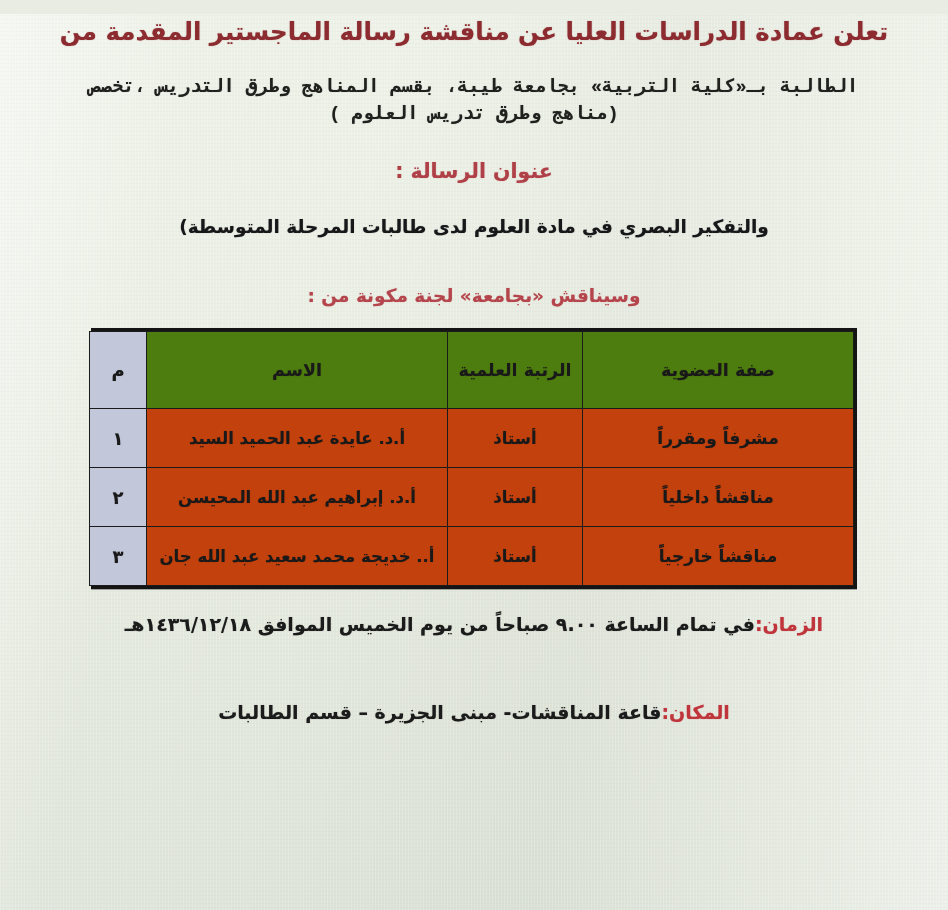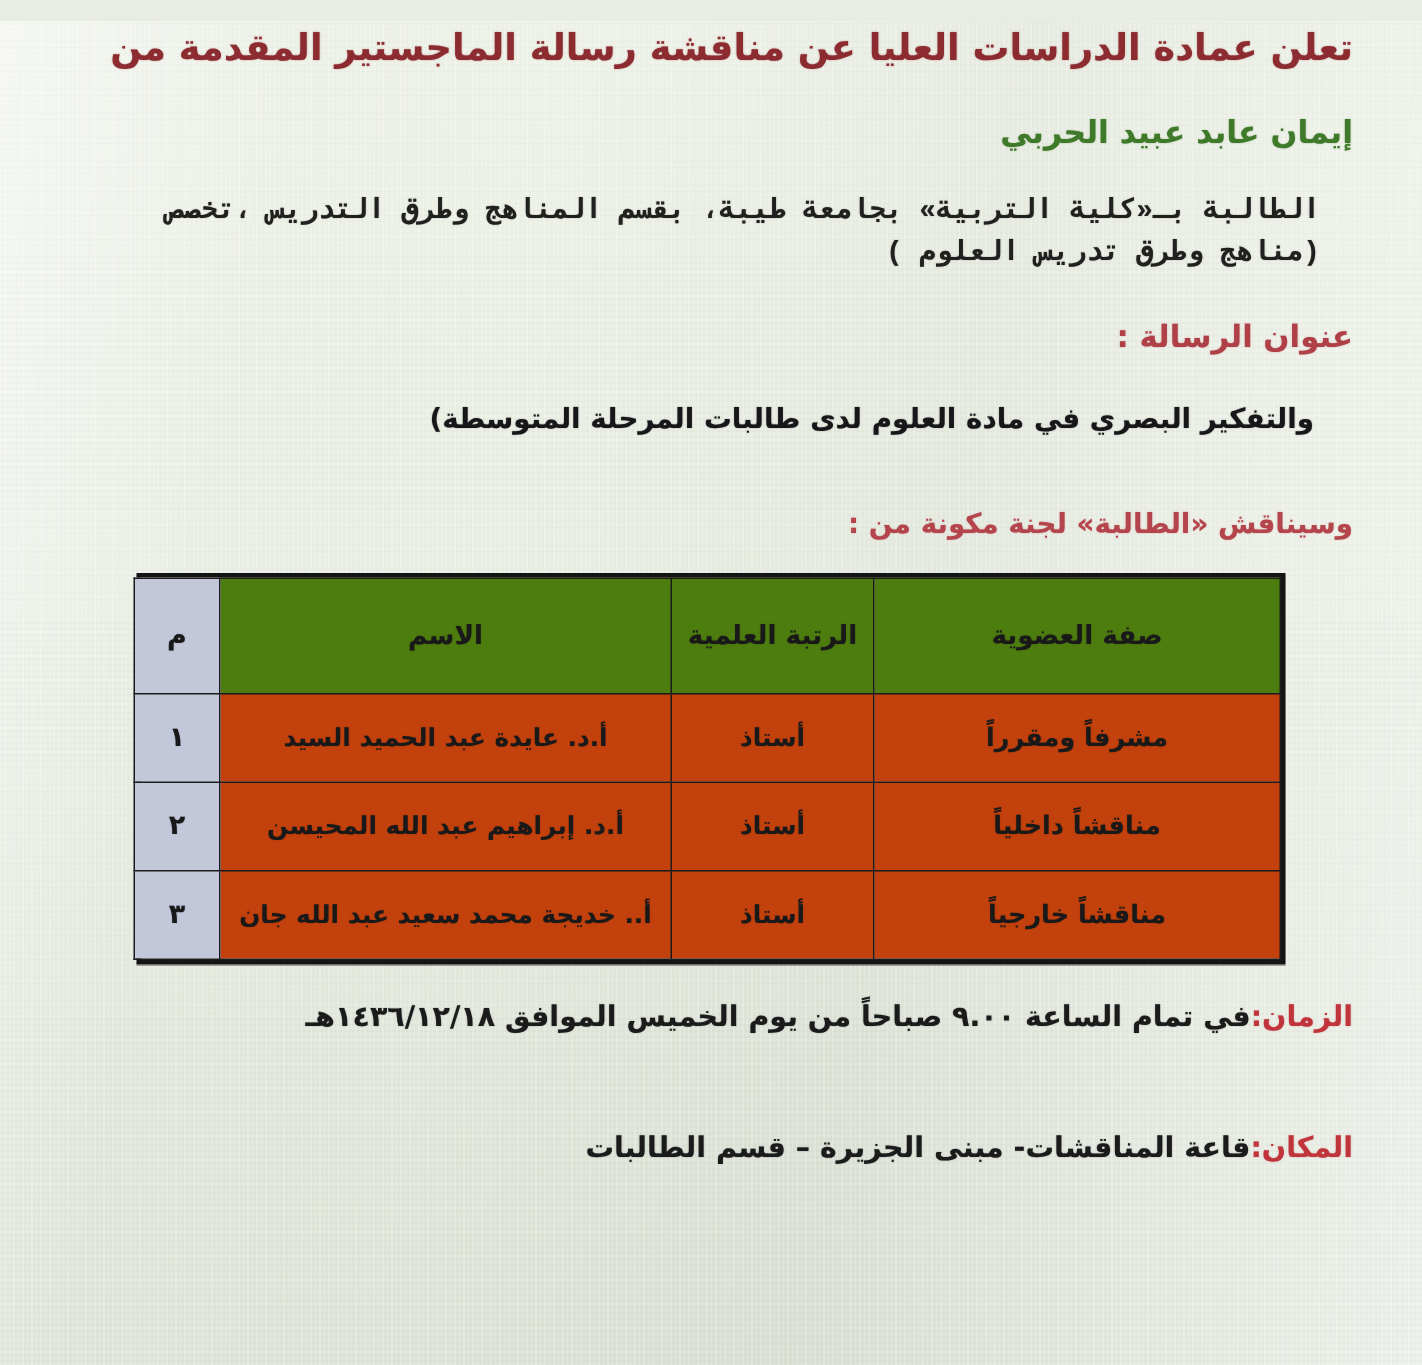--- a/index.html
+++ b/index.html
@@ -70,21 +70,21 @@
   }
 
   #content {
     position: relative;
     z-index: 5;
     padding: 0 46px;
   }
 
   
   .line {
-    text-align: right;
+    text-align: center;
     line-height: 1.45;
     letter-spacing: 0.1px;
   }
 
   #headline {
     margin-top: 14px;
     font-size: 24.5px;
     font-weight: bold;
     color: #8c2b30;
     text-shadow: 0 0 1.1px rgba(140,43,48,0.55);
@@ -216,34 +216,33 @@
   .val { color: #1b1b1b; }
 </style>
 </head>
 <body>
 
 <div id="page">
   <div id="content">
 
     <div class="line" id="headline">تعلن عمادة الدراسات العليا عن مناقشة رسالة الماجستير المقدمة من</div>
 
-    <div class="line" id="student-name">إيمان عابد عبيد الحربي</div>
 
     <div class="line" id="affiliation">
       <div>الطالبة بـ«كلية التربية» بجامعة طيبة، بقسم المناهج وطرق التدريس ،تخصص</div>
       <div>(مناهج وطرق تدريس العلوم )</div>
     </div>
 
     <div class="line" id="thesis-label">عنوان الرسالة :</div>
 
     <div class="line" id="thesis-title">
       <div>والتفكير البصري في مادة العلوم لدى طالبات المرحلة المتوسطة)</div>
     </div>
 
-    <div class="line" id="committee-intro">وسيناقش «الطالبة» لجنة مكونة من :</div>
+    <div class="line" id="committee-intro">وسيناقش «بجامعة» لجنة مكونة من :</div>
 
     <div id="committee-table-wrap">
       <table class="committee">
         <thead>
           <tr>
             <th class="col-role">صفة العضوية</th>
             <th class="col-rank">الرتبة العلمية</th>
             <th class="col-name">الاسم</th>
             <th class="col-num">م</th>
           </tr>

